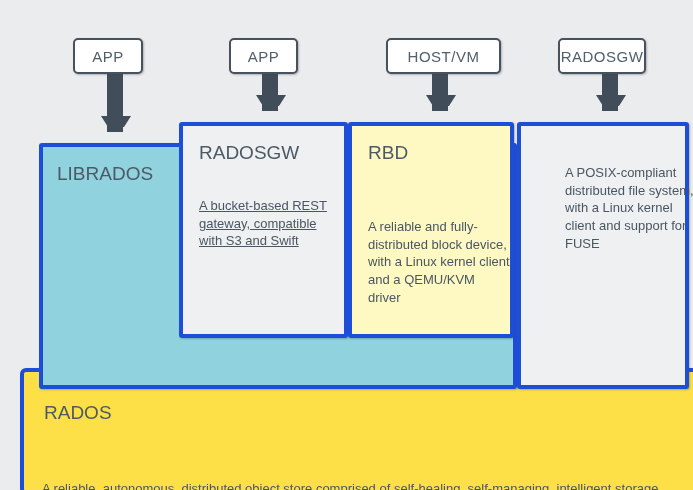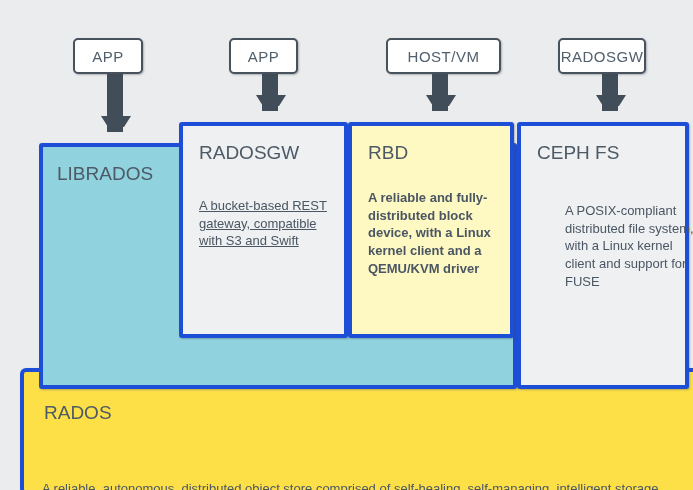--- a/index.html
+++ b/index.html
@@ -49,21 +49,21 @@
     line-height: 1.36;
     margin-top: 17px;
   }
   #box-rados    { left: 4px;  top: 352px; width: 681px; height: 127px; background: #fde047; border-radius: 6px; z-index: 1; padding: 22px 10px 0 10px; }
   #box-librados { left: 23px; top: 127px; width: 478px; height: 246px; background: #90d2dd; z-index: 2; padding: 8px 6px 0 6px; }
   #box-radosgw  { left: 163px; top: 106px; width: 169px; height: 216px; background: #eef0f1; z-index: 3; }
   #box-rbd      { left: 332px; top: 106px; width: 166px; height: 216px; background: #fef9c3; z-index: 3; }
   #box-cephfs   { left: 501px; top: 106px; width: 172px; height: 267px; background: #eef0f1; z-index: 3; }
   #box-librados .desc { width: 122px; margin-top: 16px; }
   #box-radosgw  .desc { width: 153px; text-decoration: underline; }
-  #box-rbd      .desc { width: 158px; margin-top: 9px; font-weight: bold; }
+  #box-rbd      .desc { width: 158px; margin-top: 38px; }
   #box-cephfs   .desc { width: 156px; margin-top: 22px; margin-left: 28px; }
   #box-rados    .desc { max-width: 652px; margin-top: 40px; }
   #box-rados    .title { margin-left: 2px; }
   .arrow {
     position: absolute;
     width: 14px;
     z-index: 4;
   }
   .arrow .shaft {
     position: absolute;
@@ -141,17 +141,16 @@
 
   <div class="layer" id="box-radosgw">
     <div class="title">RADOSGW</div>
     <div class="desc">A bucket-based REST gateway, compatible with S3 and Swift</div>
   </div>
   <div class="layer" id="box-rbd">
     <div class="title">RBD</div>
     <div class="desc">A reliable and fully-distributed block device, with a Linux kernel client and a QEMU/KVM driver</div>
   </div>
   <div class="layer" id="box-cephfs">
-    <div class="title">CEPH FS</div>
     <div class="desc">A POSIX-compliant distributed file system, with a Linux kernel client and support for FUSE</div>
   </div>
 
 </div>
 
 </body></html>

